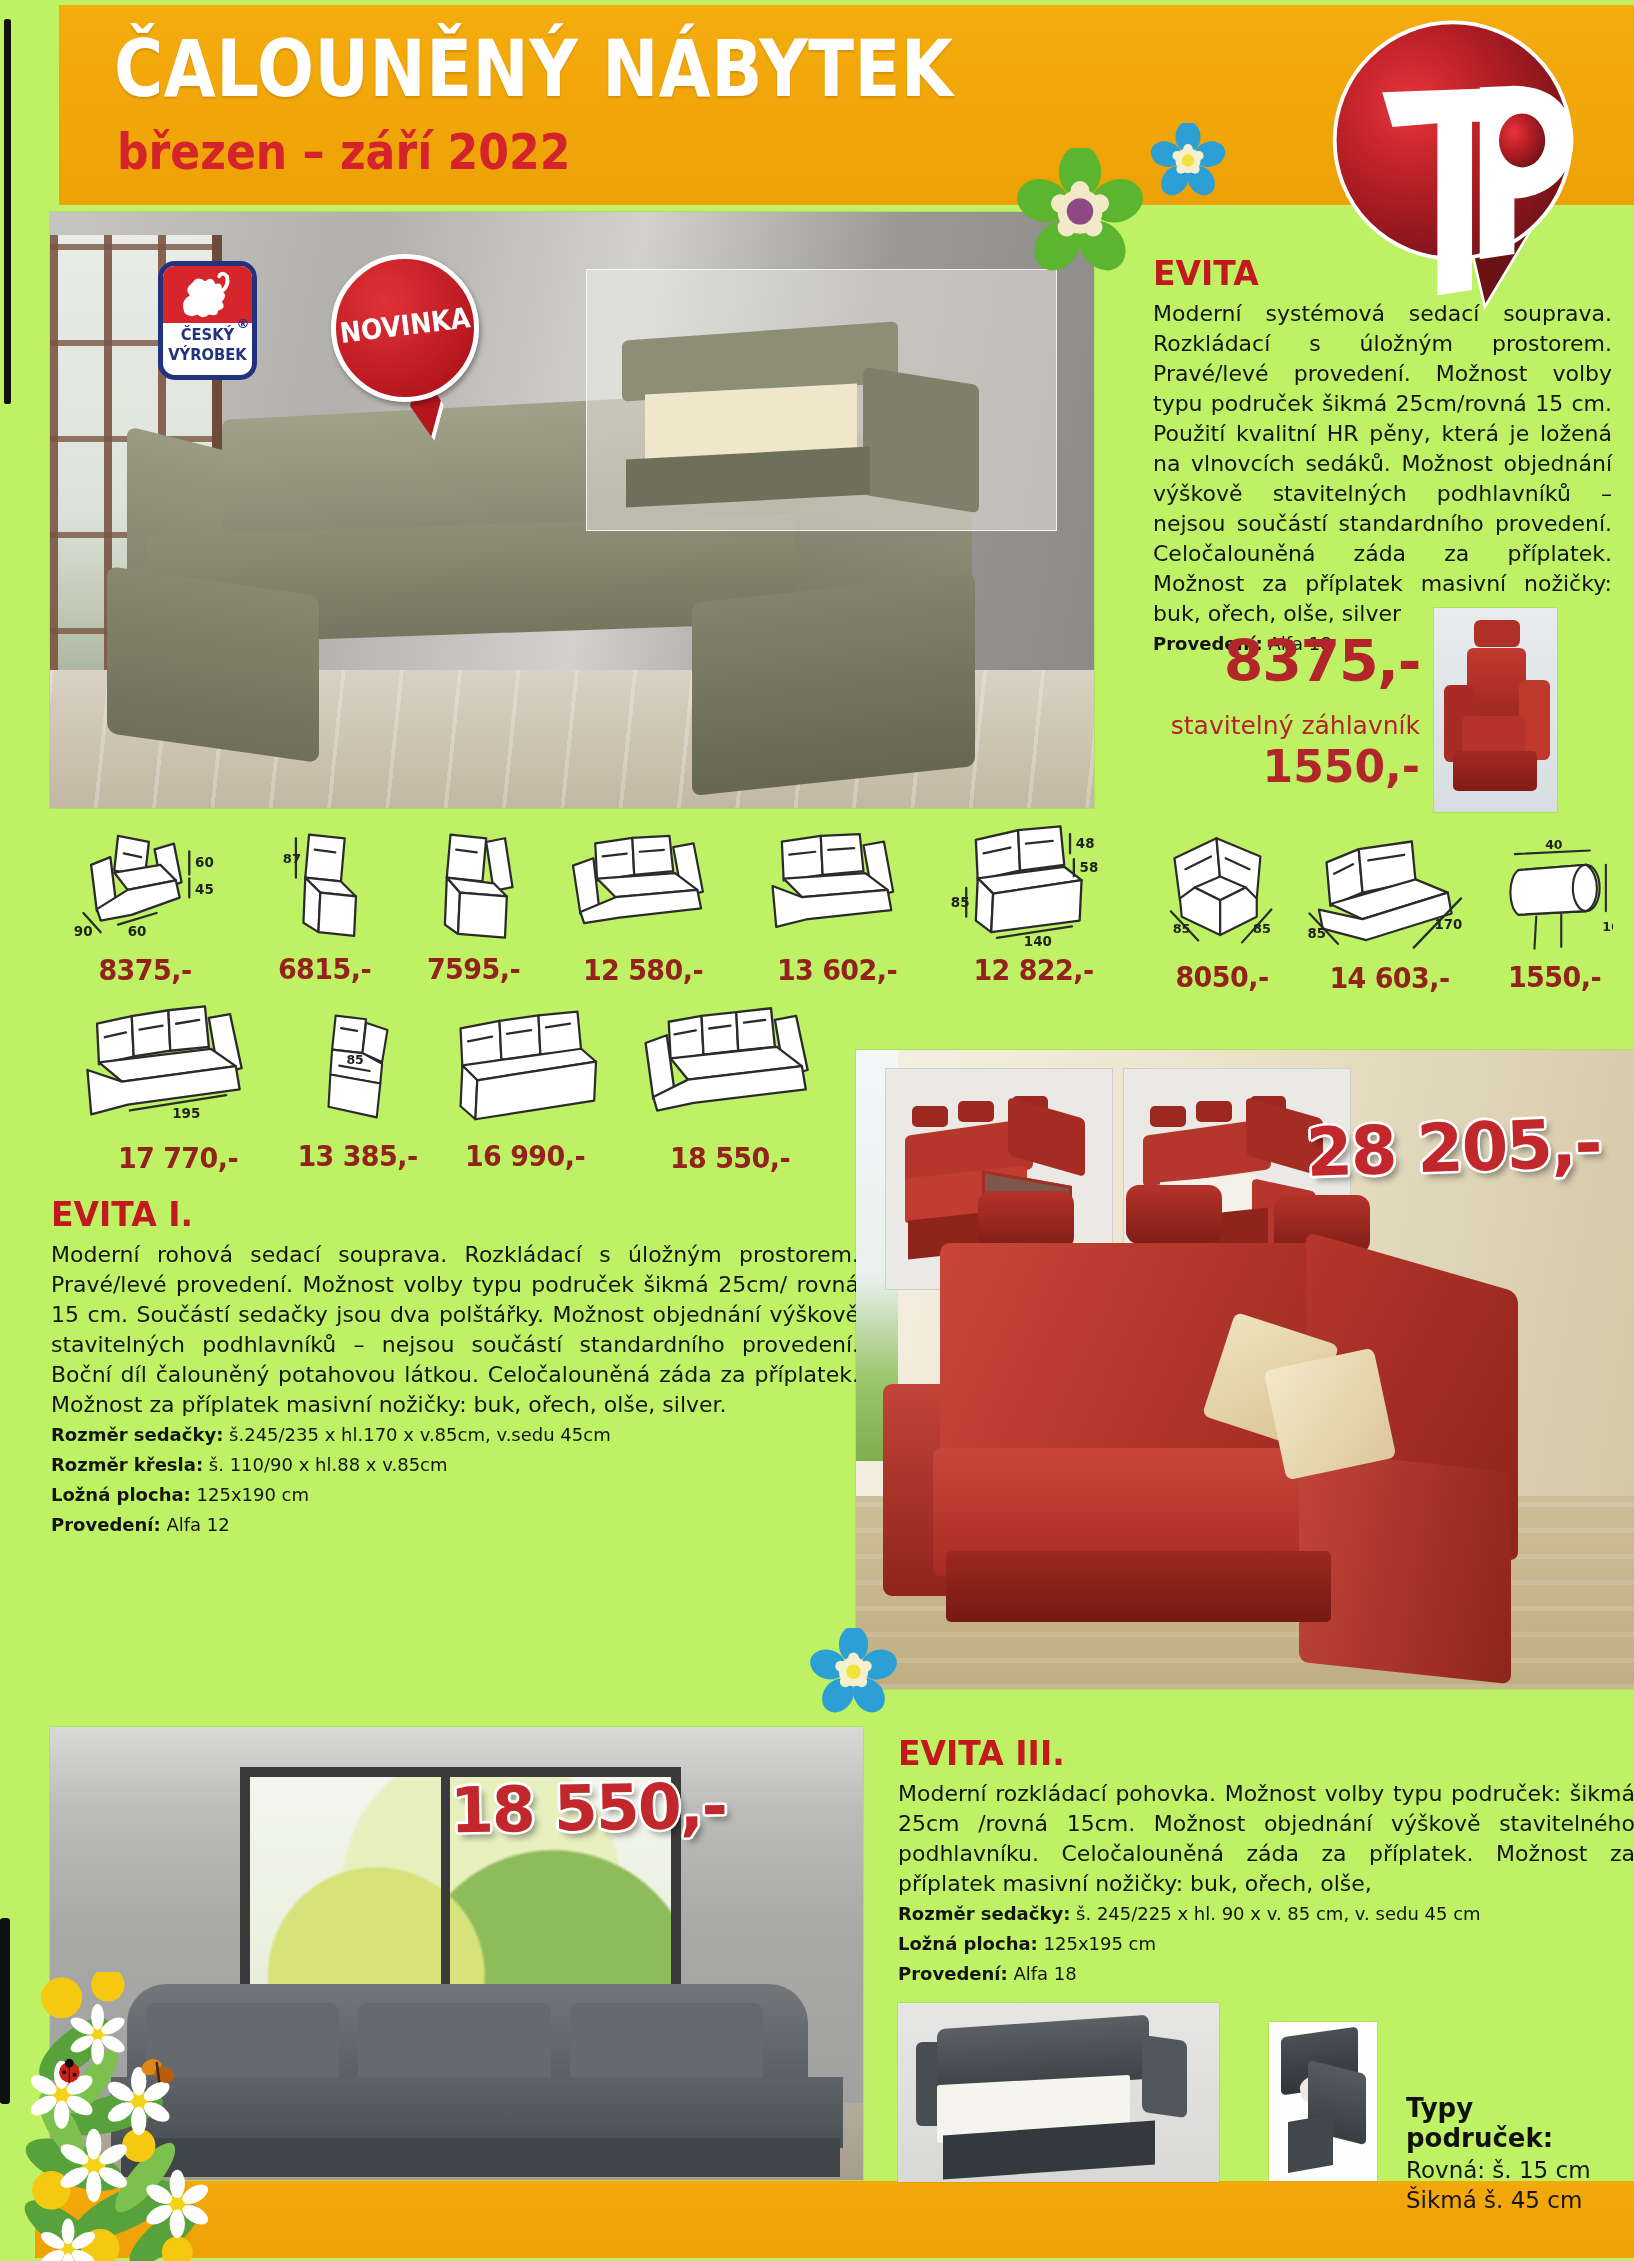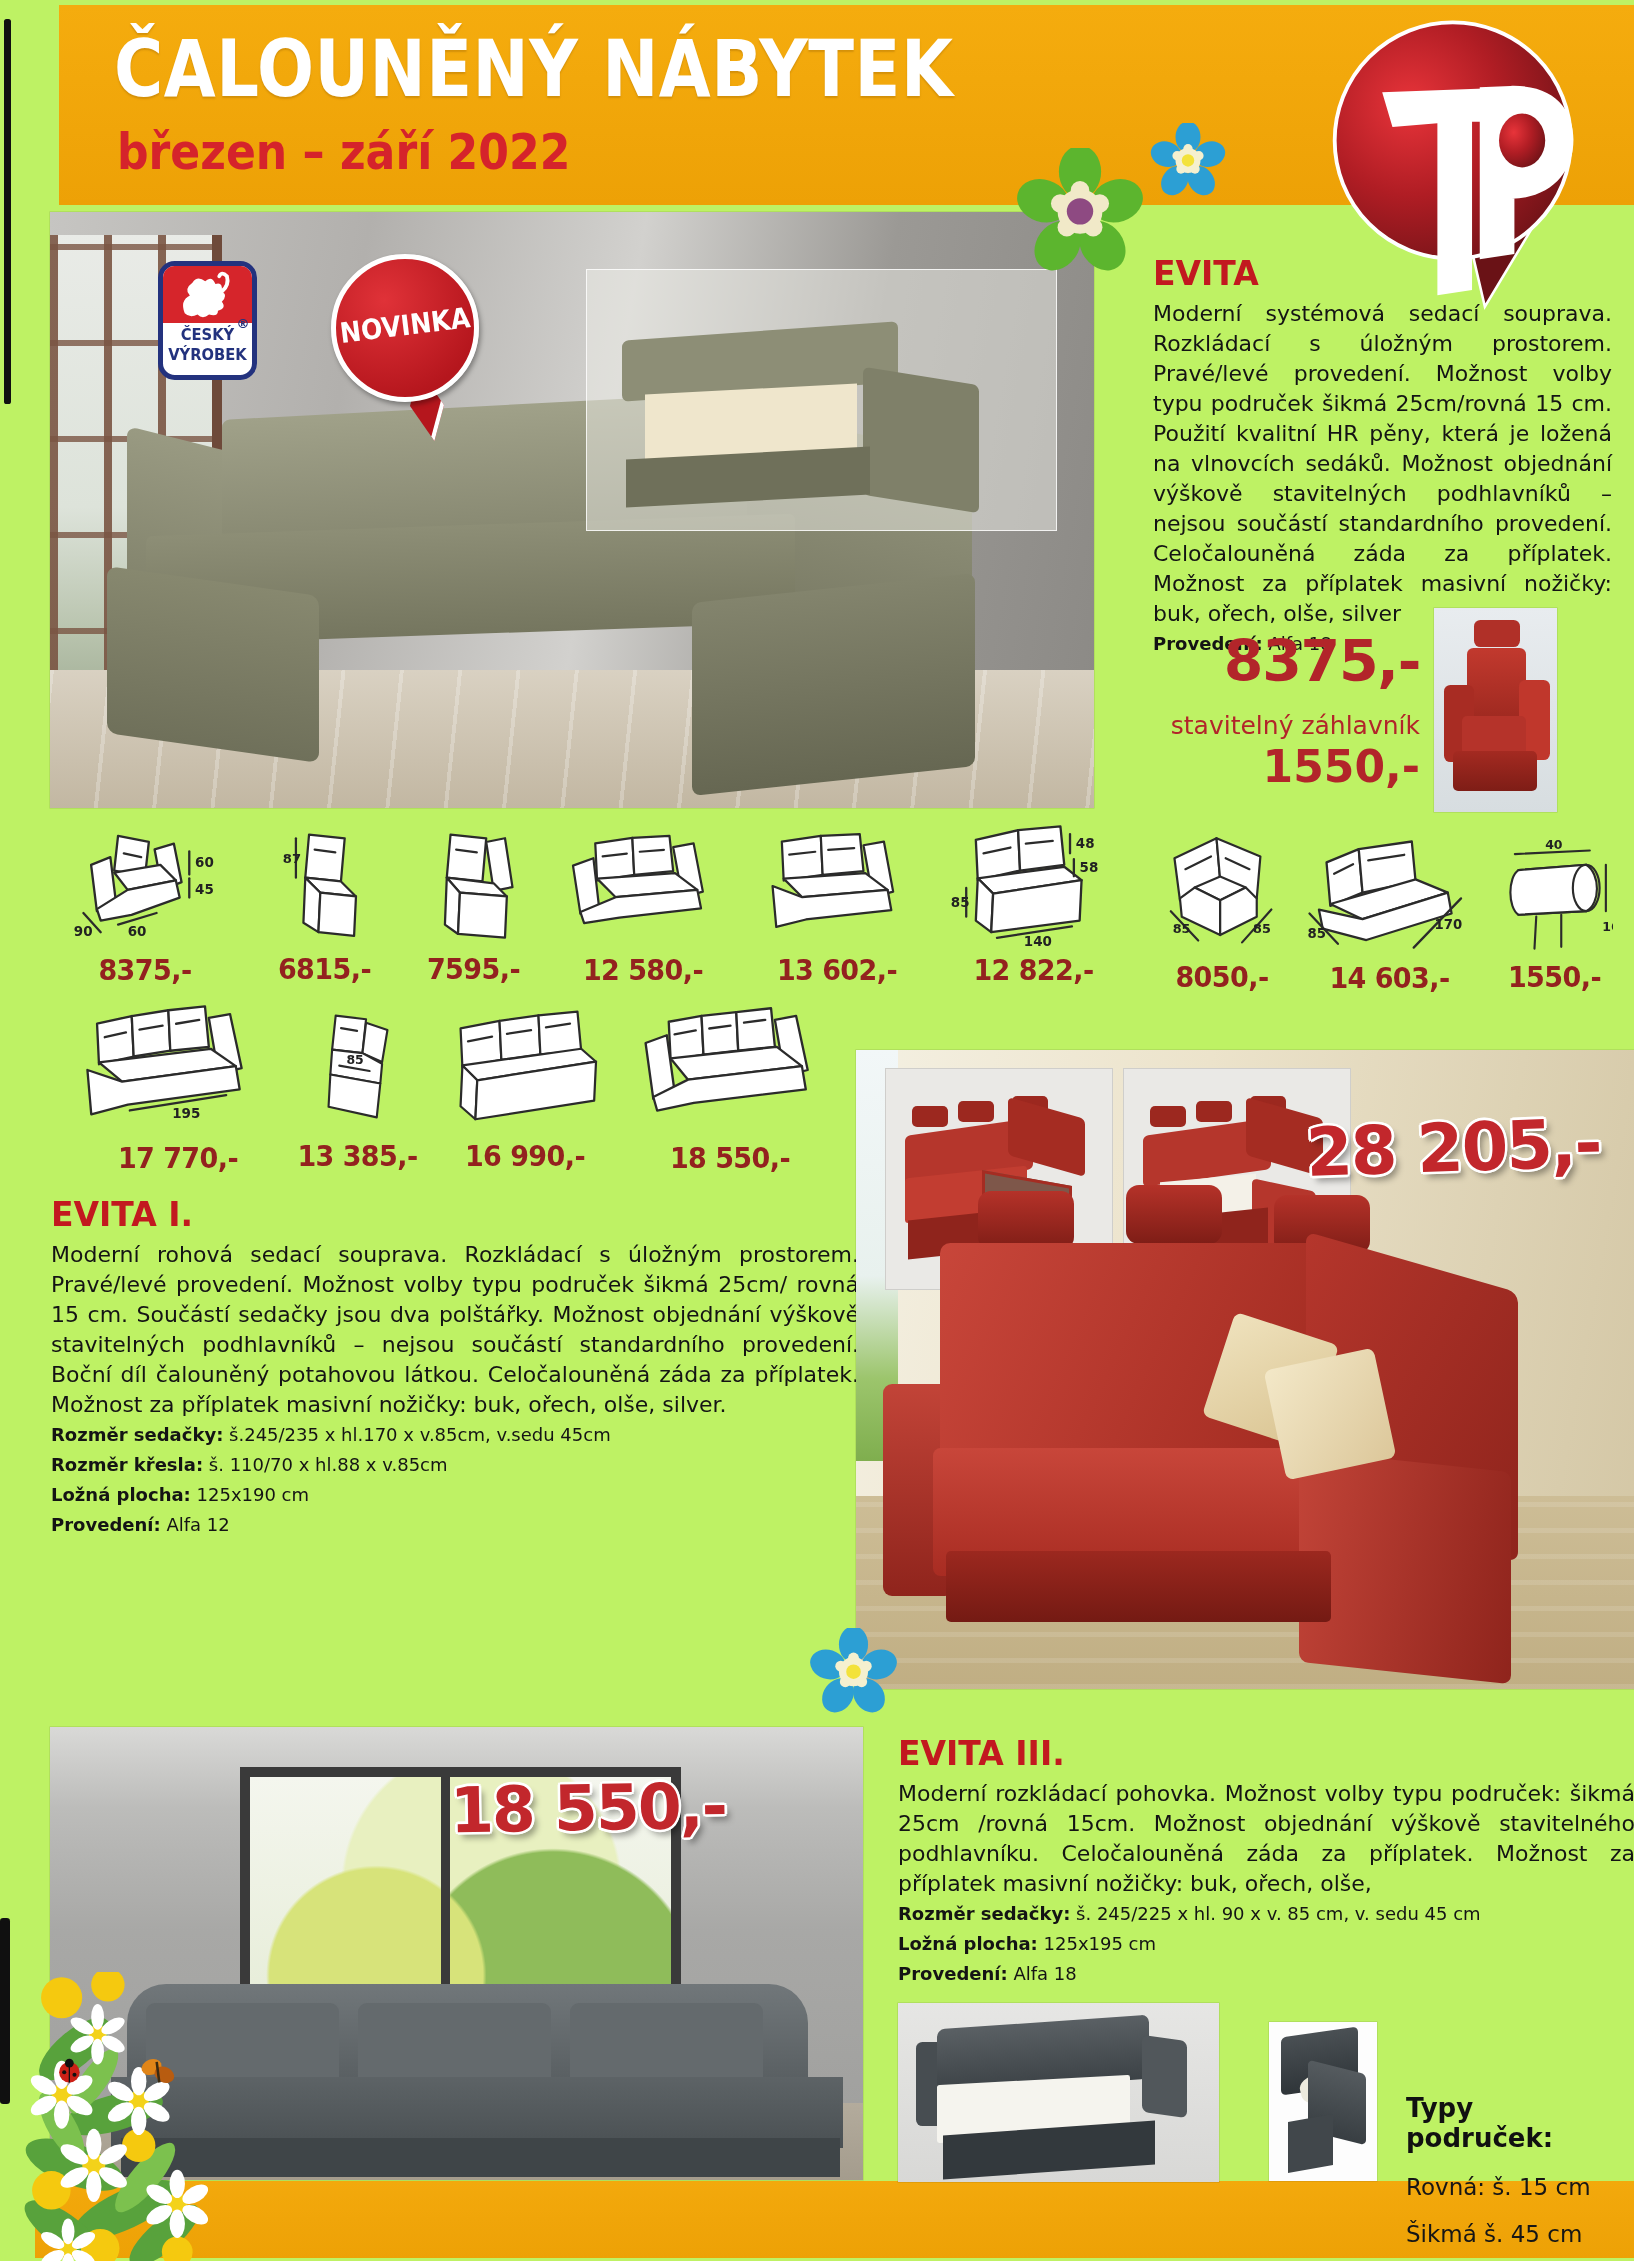--- a/index.html
+++ b/index.html
@@ -169,21 +169,21 @@
   .sb-front{left:45px;top:125px;width:212px;height:44px;background:#33393d;transform:skewY(-4deg);}
   #insetArm{left:1269px;top:2022px;width:108px;height:159px;background:#fdfdfd;}
   #insetArm div{position:absolute;}
   .ar-1{left:11.6px;top:10.3px;width:77px;height:58px;background:linear-gradient(#4a5054,#2f3539);border-radius:5.1px;transform:skewY(-8deg);}
   .ar-2{left:39px;top:45px;width:58px;height:71px;background:linear-gradient(#555b5f,#383e42);border-radius:5.1px;transform:skewY(14deg);}
   .ar-3{left:19px;top:96px;width:45px;height:51px;background:#41474b;transform:skewY(-10deg);}
   .ar-w{left:31px;top:50px;width:51px;height:29.6px;background:#eceade;border-radius:40%;transform:rotate(-14deg);}
   
   #typy{position:absolute;left:1406px;top:2093px;width:218px;}
   #typy .h{font-size:26px;font-weight:800;color:#111;}
-  #typy .l{font-size:23px;color:#161616;margin-top:21px;}
+  #typy .l{font-size:23px;color:#161616;margin-top:4px;}
 </style>
 </head>
 <body>
 
 <div id="page">
 
   <div class="scan1"></div>
   <div class="scan2"></div>
 
   <div class="header">
@@ -502,21 +502,21 @@
       <path class="f" d="M38 58 L148 46 L174 66 L56 80 Z"></path>
       <path class="f" d="M20 98 L56 80 L174 66 L178 90 L62 104 L24 112 Z"></path>
     </svg>
     <div class="price">18 550,-</div>
   </div>
 
   <div id="evita1Block" class="tblock">
     <h2>EVITA I.</h2>
     <p>Moderní rohová sedací souprava. Rozkládací s úložným prostorem. Pravé/levé provedení. Možnost volby typu područek šikmá 25cm/ rovná 15 cm. Součástí sedačky jsou dva polštářky. Možnost objednání výškově stavitelných podhlavníků – nejsou součástí standardního provedení. Boční díl čalouněný potahovou látkou. Celočalouněná záda za příplatek. Možnost za příplatek masivní nožičky: buk, ořech, olše, silver.</p>
     <div class="spec"><b>Rozměr sedačky:</b> <span>š.245/235 x hl.170 x v.85cm, v.sedu 45cm</span></div>
-    <div class="spec"><b>Rozměr křesla:</b> <span>š. 110/70 x hl.88 x v.85cm</span></div>
+    <div class="spec"><b>Rozměr křesla:</b> <span>š. 110/90 x hl.88 x v.85cm</span></div>
     <div class="spec"><b>Ložná plocha:</b> <span>125x190 cm</span></div>
     <div class="spec"><b>Provedení:</b> <span>Alfa 12</span></div>
   </div>
 
   <div id="photoMid" class="photo">
     <div class="winsliver"></div>
     <div class="floor"></div>
     <div class="inset" style="left:29px;top:18px">
       <div class="mr-hr1"></div>
       <div class="mr-hr2"></div>

